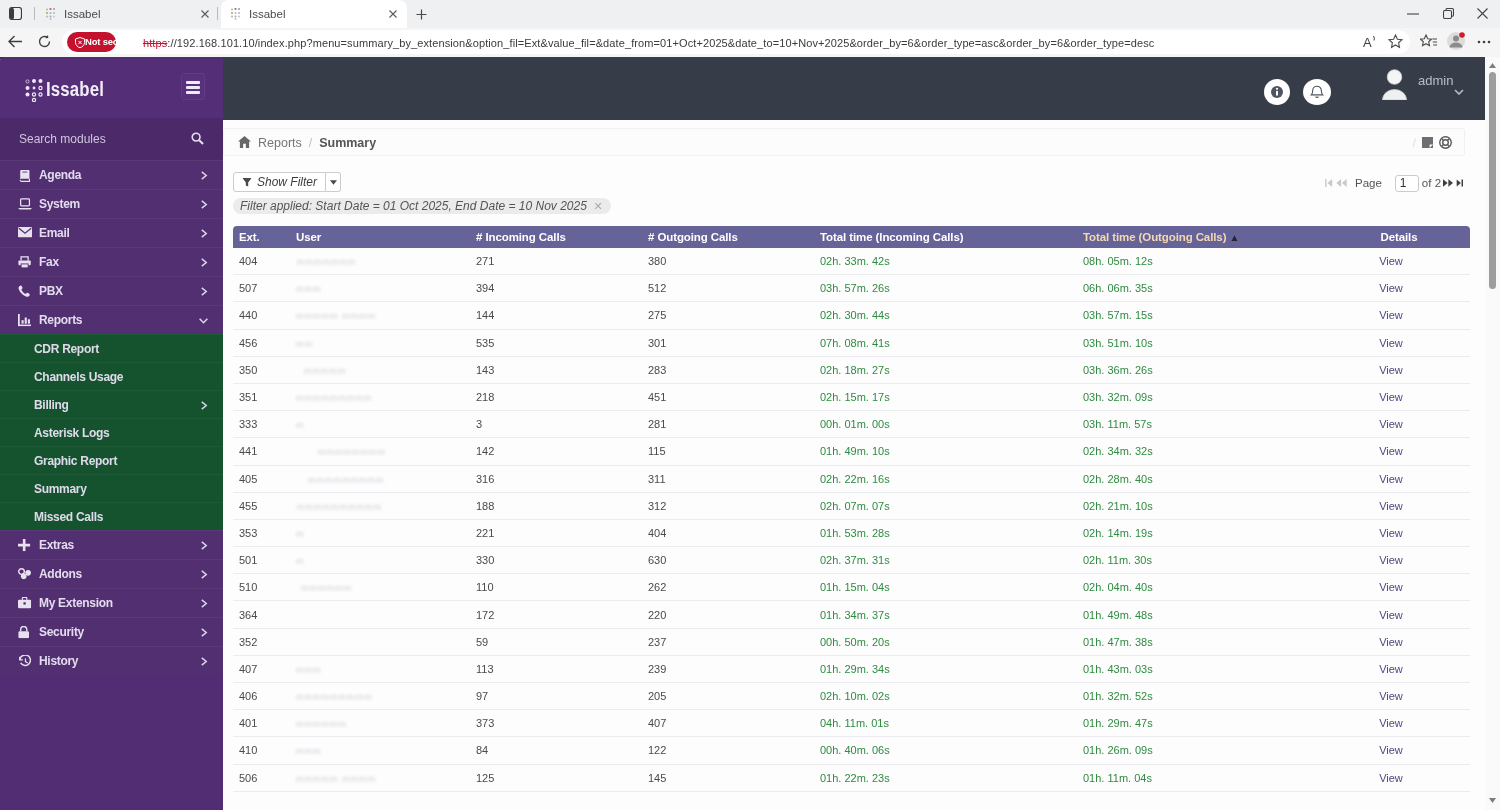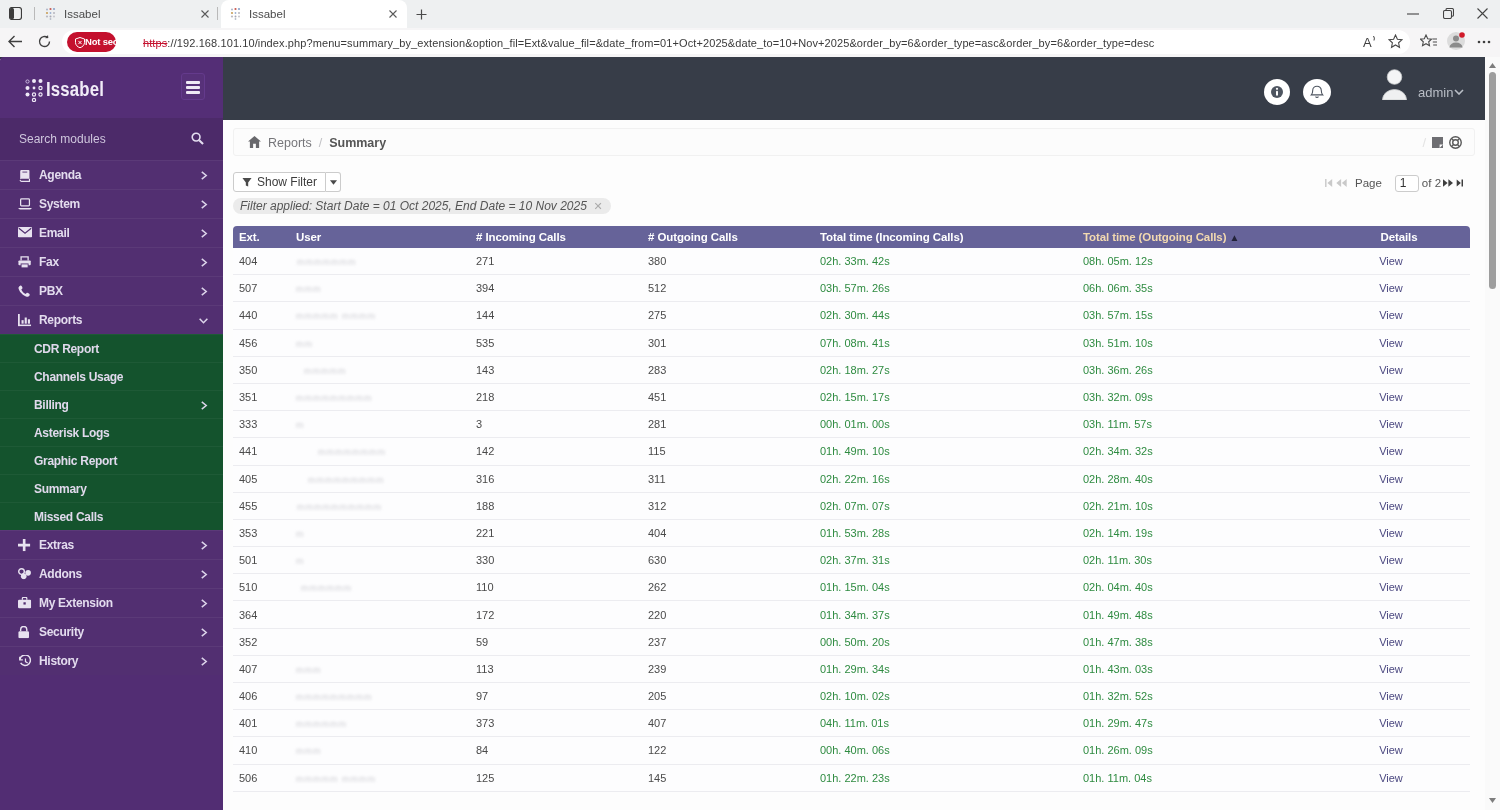--- a/index.html
+++ b/index.html
@@ -36,30 +36,30 @@
 .mi .ic { position:absolute; left:18px; top:8px; transform:scale(0.88); transform-origin:top left; }
 .chev { position:absolute; right:15px; top:10px; }
 .smi { position:relative; height:28px; line-height:28px; color:#e0d9ec; font-size:12px; font-weight:bold; background:#14532d; border-top:1px solid rgba(255,255,255,0.045); padding-left:34px; letter-spacing:-0.3px; }
 #hamburger { position:absolute; left:181px; top:14px; width:24px; height:27px; background:#573179; border:1px solid #643a8c; border-radius:3px; }
 #hamburger div { margin:2.5px 4px 0 4px; height:2.6px; background:#efe9f5; border-radius:1px; }
 #hamburger div:first-child { margin-top:7px; }
 
 
 #topbar { position:absolute; left:223px; top:0; width:1262px; height:63px; background:#373d48; }
 .circbtn { position:absolute; width:26px; height:26px; background:#fff; border-radius:50%; top:22px; }
-#admintxt { position:absolute; left:1418px; top:28px; font-size:13px; color:#b9bec6; }
+#admintxt { position:absolute; left:1418px; top:16px; font-size:13px; color:#b9bec6; }
 
 
 #content { position:absolute; left:223px; top:63px; width:1262px; height:690px; background:#fdfdfd; }
-#crumbbar { position:absolute; left:10px; top:8px; width:1242px; height:28px; background:#fcfcfc; border:1px solid #f1f1f1; border-radius:3px; font-size:12.5px; color:#76767a;text-decoration:underline; }
+#crumbbar { position:absolute; left:0; top:8px; width:1242px; height:28px; background:#fcfcfc; border:1px solid #f1f1f1; border-radius:3px; font-size:12.5px; color:#76767a;text-decoration:underline; }
 #crumbbar .home { position:absolute; left:14px; top:7px; }
 #crumbbar .bc { position:absolute; left:34px; top:7px; }
 #crumbbar b { color:#555; }
 #crumbright { position:absolute; right:12px; top:6px; display:flex; align-items:center; gap:6px; color:#ddd; font-size:13px; }
-#filterbtn { position:absolute; left:10px; top:52px; height:20px; display:flex; }
+#filterbtn { position:absolute; left:10px; top:52px; height:20px; display:flex;font-style:italic; }
 #fb1 { border:1px solid #ccc; border-radius:3px 0 0 3px; background:#fff; font-size:12px; color:#3c3c3c; padding:0 8px 0 23px; line-height:18px; position:relative; }
 #fb2 { border:1px solid #ccc; border-left:none; border-radius:0 3px 3px 0; background:#fff; width:15px; position:relative; }
 #filterbar { position:absolute; left:10px; top:78px; width:378px; height:16px; background:#ebebeb; border-radius:8px; font-size:12px; font-style:italic; color:#555; line-height:16px; padding-left:7px; }
 #pager { position:absolute; left:1102px; top:52px; height:22px; font-size:11.5px; color:#555; line-height:22px; display:flex; align-items:center; }
 #pagerin { width:24px; height:17px; border:1px solid #ccc; border-radius:3px; font-size:12px; padding-left:4px; font-family:"Liberation Sans",sans-serif; color:#333; }
 
 
 table { position:absolute; left:10px; top:106px; width:1237px; border-collapse:separate; border-spacing:0; table-layout:fixed; font-size:11px; }
 thead th { background:#666399; color:#fff; font-size:11.5px; letter-spacing:-0.1px; text-align:left; font-weight:bold; height:22px; padding:0 0 0 6px; }
 th.c1 { border-radius:4px 0 0 0; }

